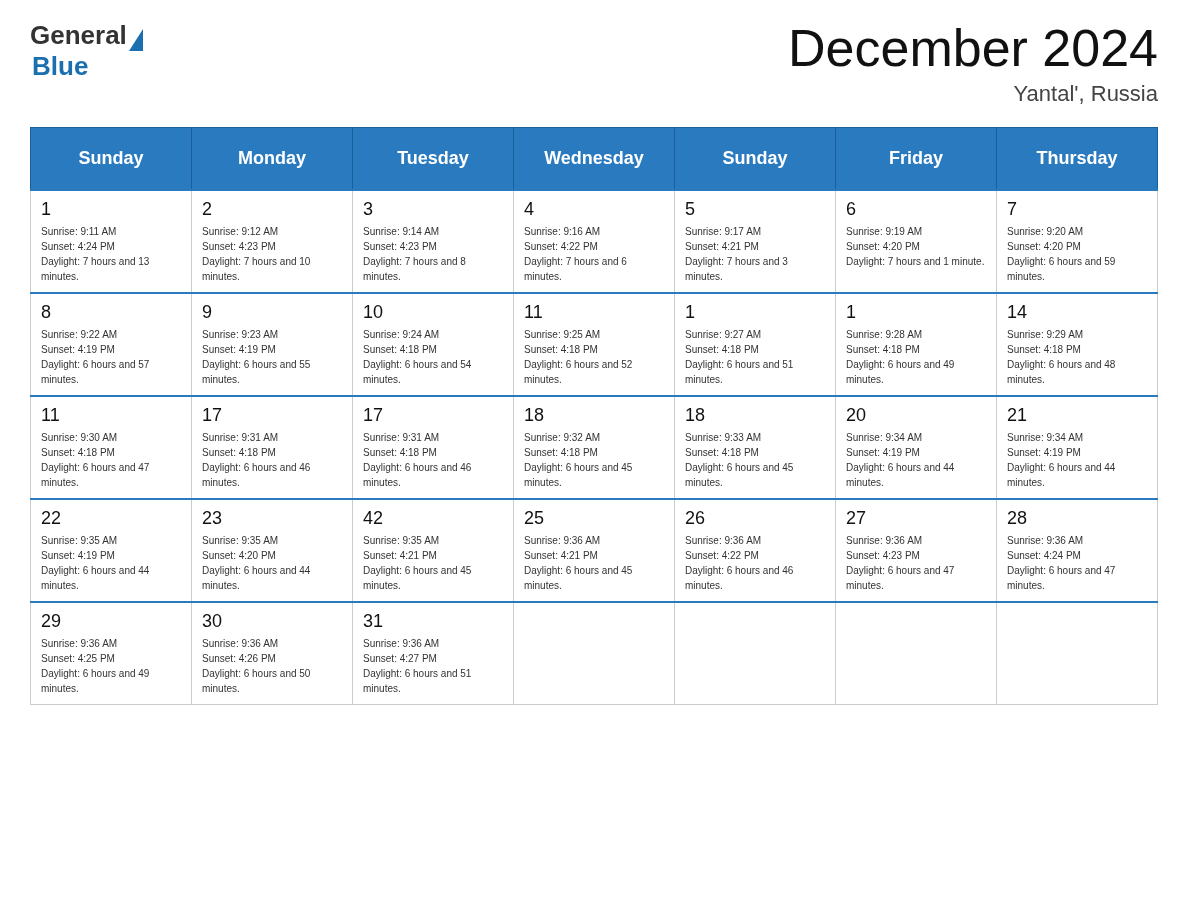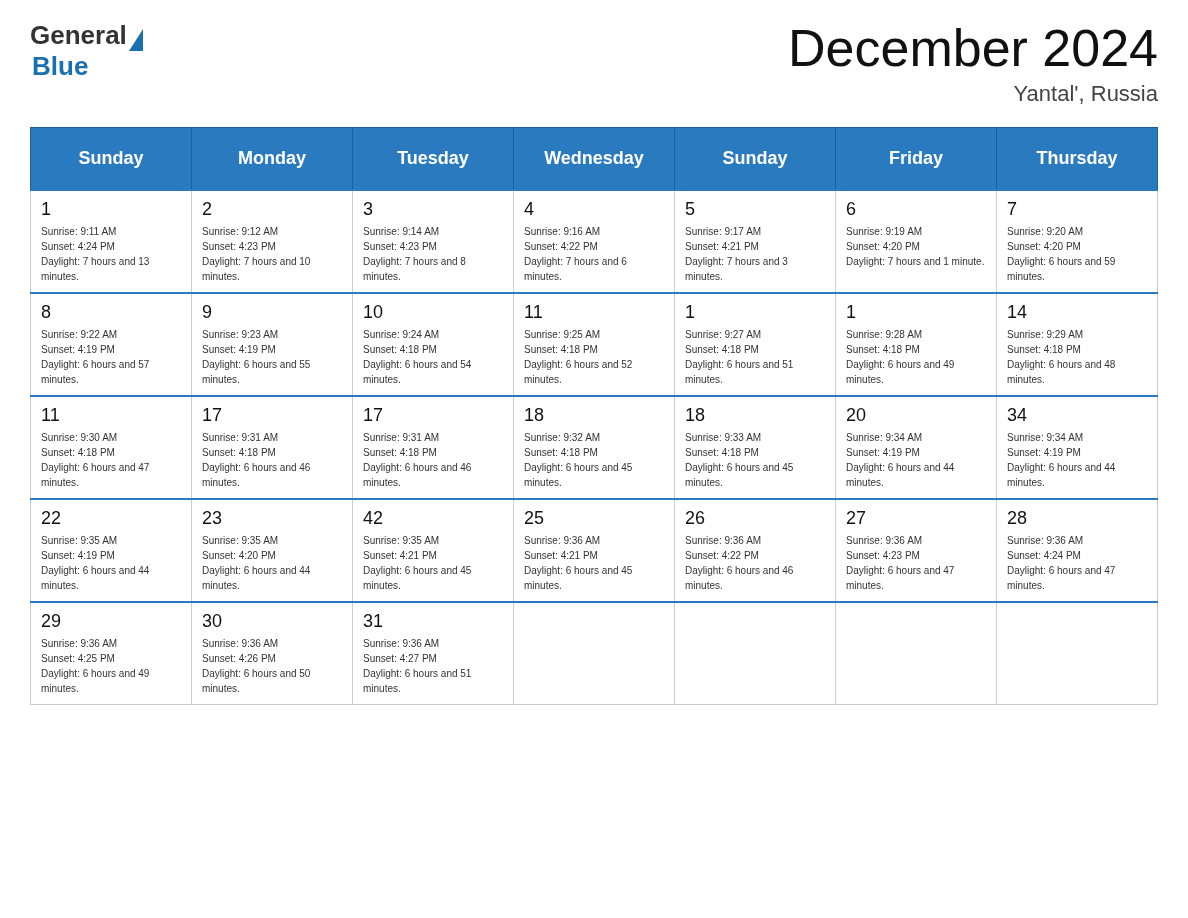--- a/index.html
+++ b/index.html
@@ -207,21 +207,21 @@
         </td>
         <td>
           <div class="day-number">18</div>
           <div class="day-info">Sunrise: 9:33 AM<br>Sunset: 4:18 PM<br>Daylight: 6 hours and 45 minutes.</div>
         </td>
         <td>
           <div class="day-number">20</div>
           <div class="day-info">Sunrise: 9:34 AM<br>Sunset: 4:19 PM<br>Daylight: 6 hours and 44 minutes.</div>
         </td>
         <td>
-          <div class="day-number">34</div>
+          <div class="day-number">21</div>
           <div class="day-info">Sunrise: 9:34 AM<br>Sunset: 4:19 PM<br>Daylight: 6 hours and 44 minutes.</div>
         </td>
       </tr>
       <tr>
         <td>
           <div class="day-number">22</div>
           <div class="day-info">Sunrise: 9:35 AM<br>Sunset: 4:19 PM<br>Daylight: 6 hours and 44 minutes.</div>
         </td>
         <td>
           <div class="day-number">23</div>

